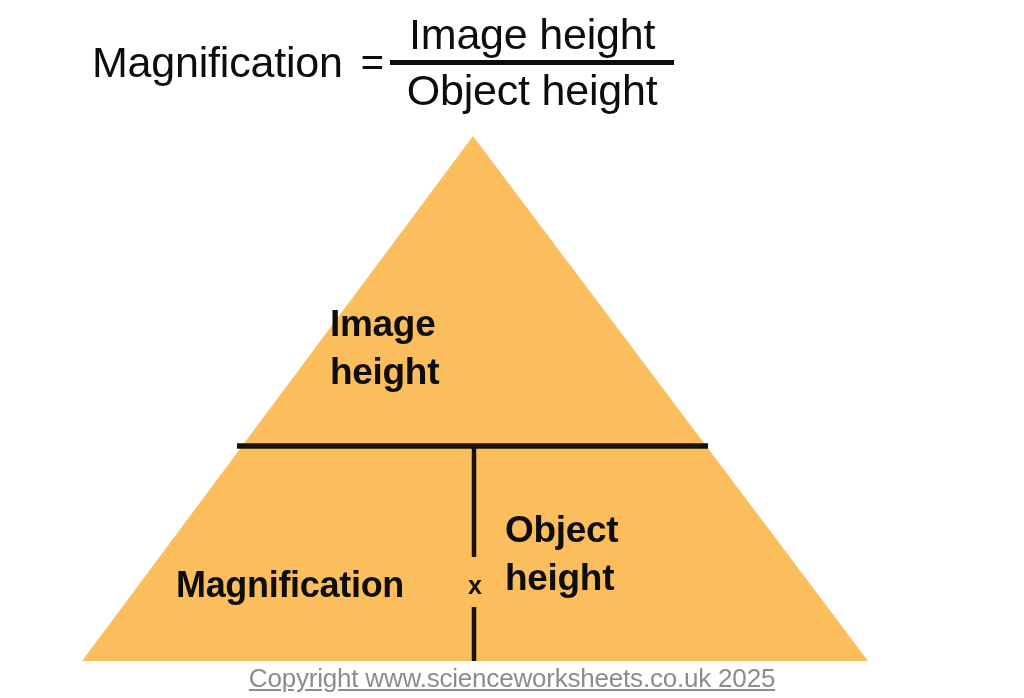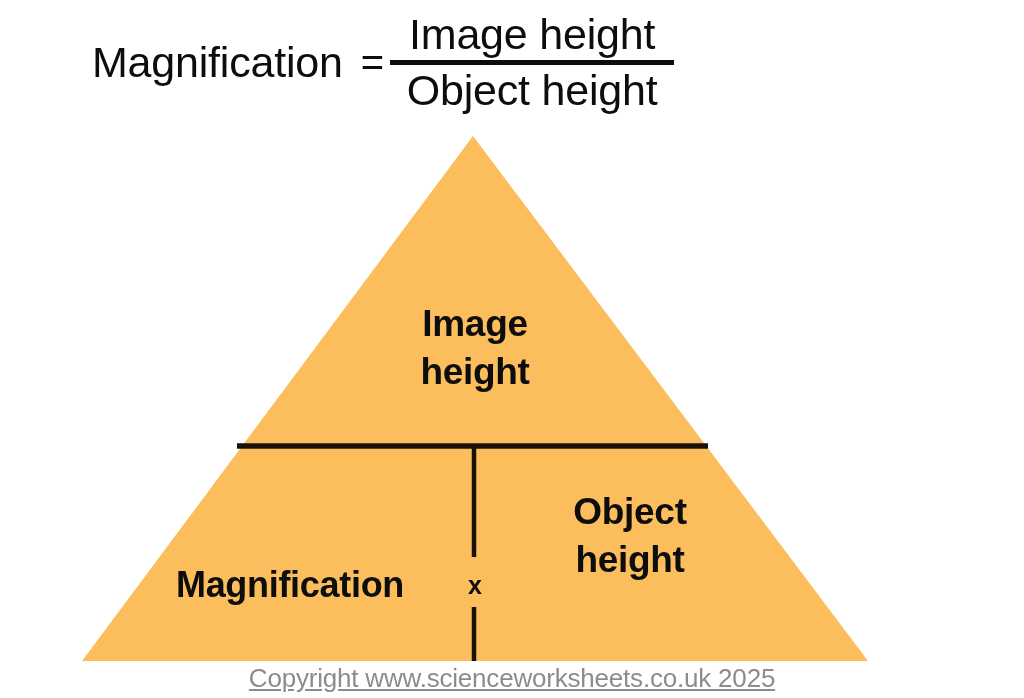--- a/index.html
+++ b/index.html
@@ -75,21 +75,21 @@
     top: 0;
     width: 1024px;
     height: 698px;
   }
 
   
   .tri-label {
     position: absolute;
     color: #0d0d0d;
     font-weight: bold;
-    text-align: center;
+    text-align: left;
     line-height: 1.30;
     white-space: pre-line;
   }
 
   #label-image-height {
     left: 330px;
     top: 300px;
     width: 290px;
     font-size: 37px;
     letter-spacing: -0.3px;
@@ -107,21 +107,21 @@
   #label-multiply {
     left: 462px;
     top: 569px;
     width: 26px;
     font-size: 25px;
     text-align: center;
   }
 
   #label-object-height {
     left: 505px;
-    top: 488px;
+    top: 506px;
     width: 250px;
     font-size: 37px;
     letter-spacing: -0.3px;
   }
 
   
   #copyright {
     position: absolute;
     left: 0;
     top: 663px;

